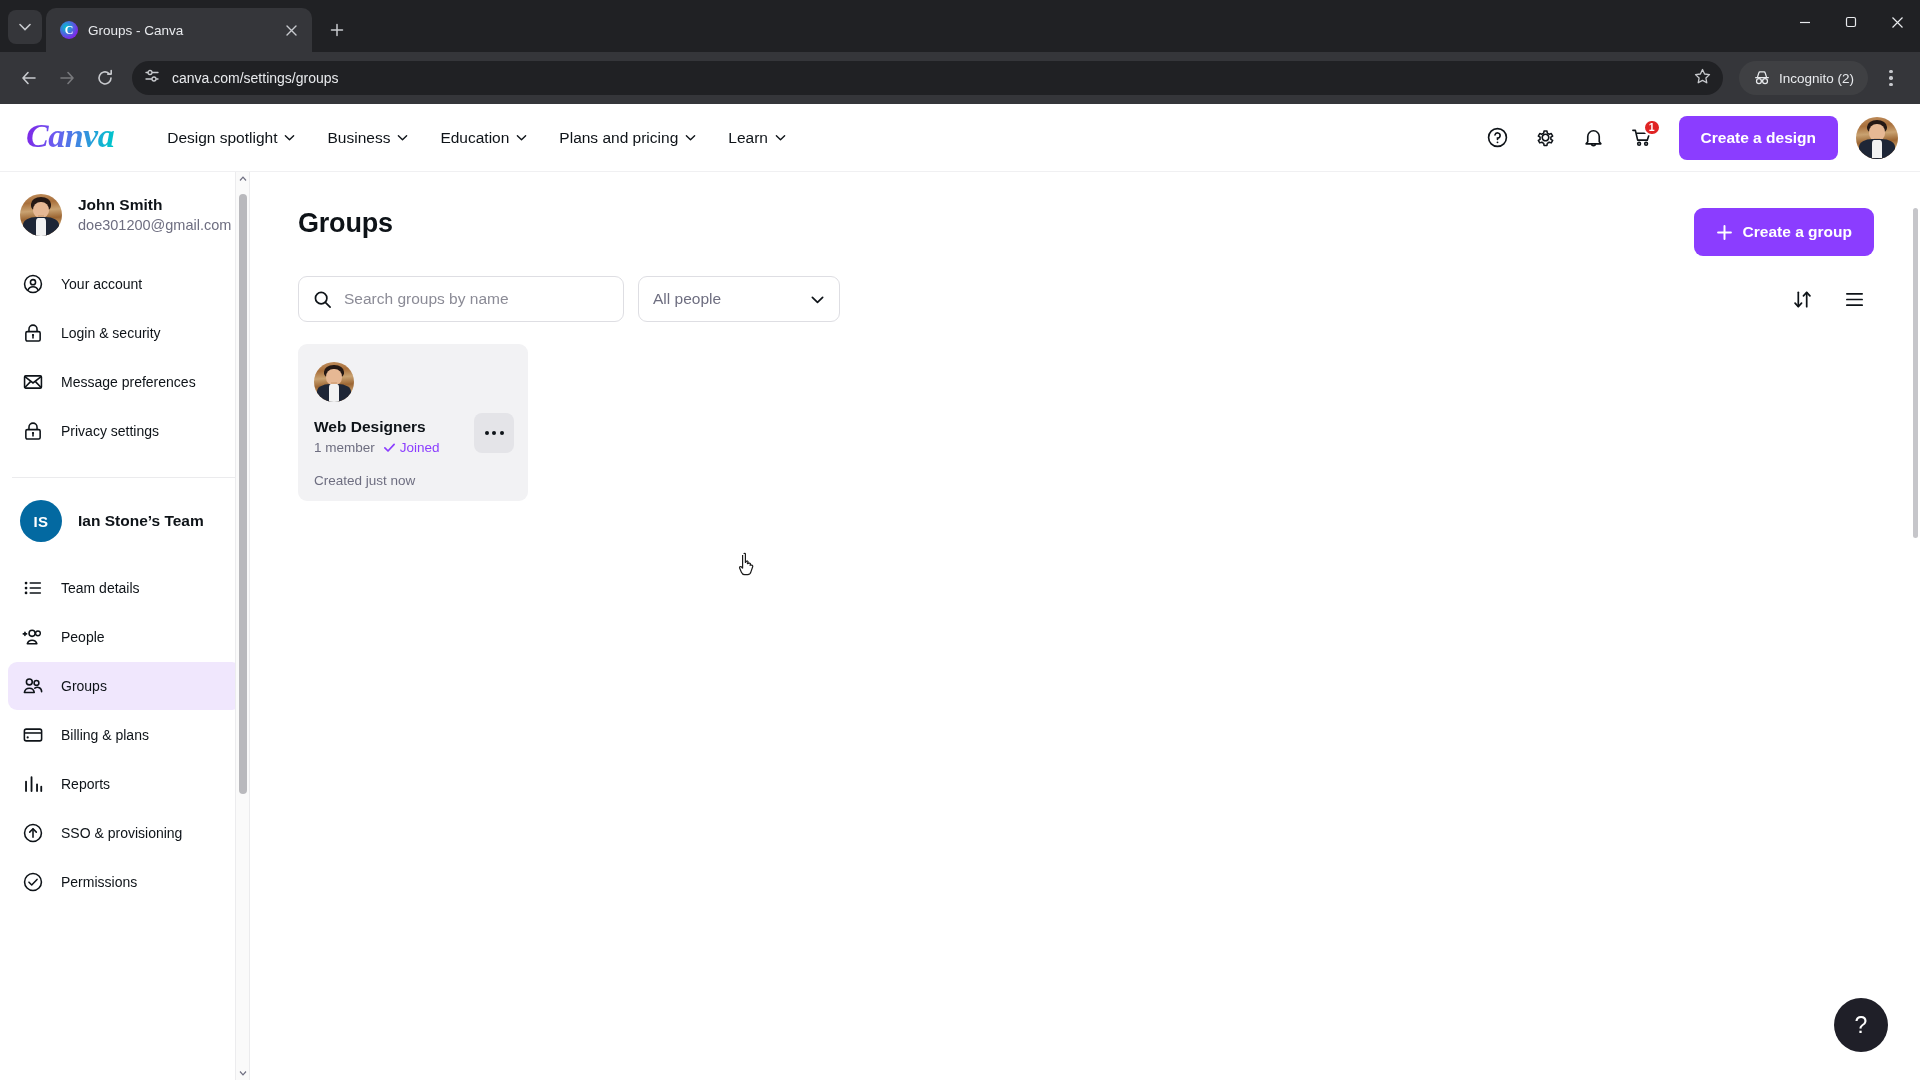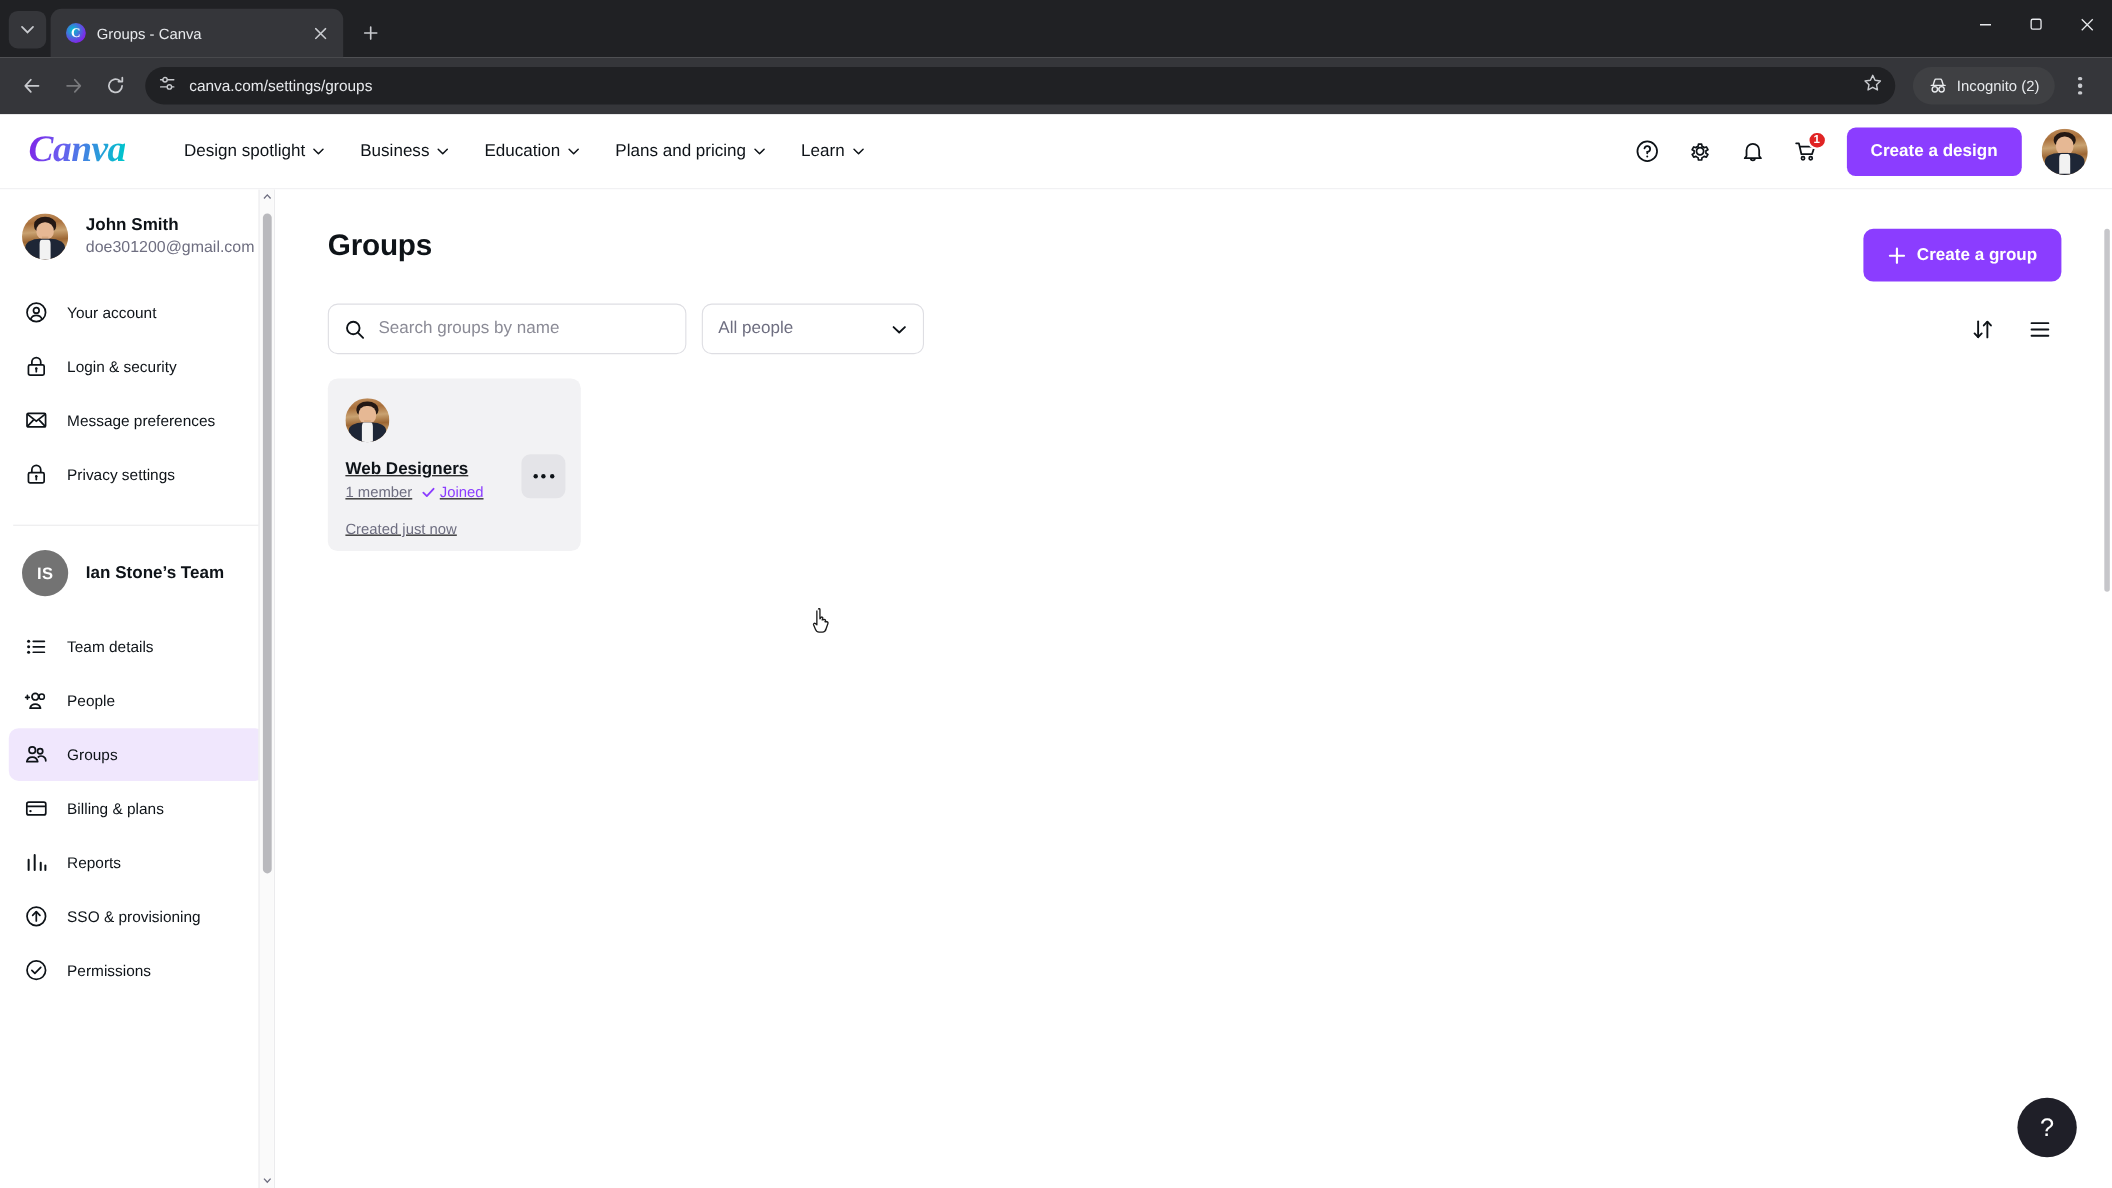--- a/index.html
+++ b/index.html
@@ -147,21 +147,21 @@
     display: flex; align-items: center; gap: 17px; height: 48px;
     padding: 0 14px; border-radius: 9px; font-size: 14px; color: #0e1318;
     margin-bottom: 1px;
   }
   .side-item.active { background: #f0e7fd; }
   .side-item svg { stroke: #0e1318; fill: none; flex: none; }
   .divider { height: 1px; background: #ebebed; margin: 22px 12px 22px 12px; }
 
   .team-head { display: flex; align-items: center; gap: 16px; padding: 0 16px 0 20px; margin-bottom: 22px; }
   .team-avatar {
-    width: 42px; height: 42px; border-radius: 50%; background: #737373;
+    width: 42px; height: 42px; border-radius: 50%; background: #0369a1;
     color: #fff; font-size: 15px; font-weight: bold; display: flex;
     align-items: center; justify-content: center; flex: none; letter-spacing: 0.3px;
   }
   .team-name { font-size: 15.5px; font-weight: bold; color: #0e1318; }
 
   
   .side-scroll {
     position: absolute; right: 0; top: 0; bottom: 0; width: 14px;
     background: #fafafa; border-left: 1px solid #ececee;
   }
@@ -207,21 +207,21 @@
   .controls-right { margin-left: auto; display: flex; align-items: center; gap: 12px; }
   .ctrl-icon {
     width: 40px; height: 40px; border-radius: 8px; display: flex;
     align-items: center; justify-content: center;
   }
   .ctrl-icon svg { stroke: #0e1318; fill: none; }
 
   .cards { margin-top: 22px; display: flex; flex-wrap: wrap; gap: 20px; }
   .group-card {
     width: 230px; height: 157px; background: #f2f2f4; border-radius: 9px;
-    padding: 18px 16px 0 16px; position: relative; text-decoration: underline;
+    padding: 18px 16px 0 16px; position: relative;
   }
   .card-avatar { width: 40px; height: 40px; border-radius: 50%; overflow: hidden; position: relative; }
   .card-title { font-size: 15.5px; font-weight: bold; color: #0e1318; margin-top: 16px; }
   .card-meta { display: flex; align-items: center; gap: 8px; margin-top: 4px; font-size: 13.5px; color: #6e6e80; }
   .joined { color: #8b3dff; display: flex; align-items: center; gap: 4px; }
   .joined svg { stroke: #8b3dff; fill: none; }
   .card-created { font-size: 13.5px; color: #6e6e80; margin-top: 18px; }
   .card-more {
     position: absolute; right: 14px; bottom: 48px; width: 40px; height: 40px;
     border-radius: 8px; background: #e4e4e8; display: flex;

